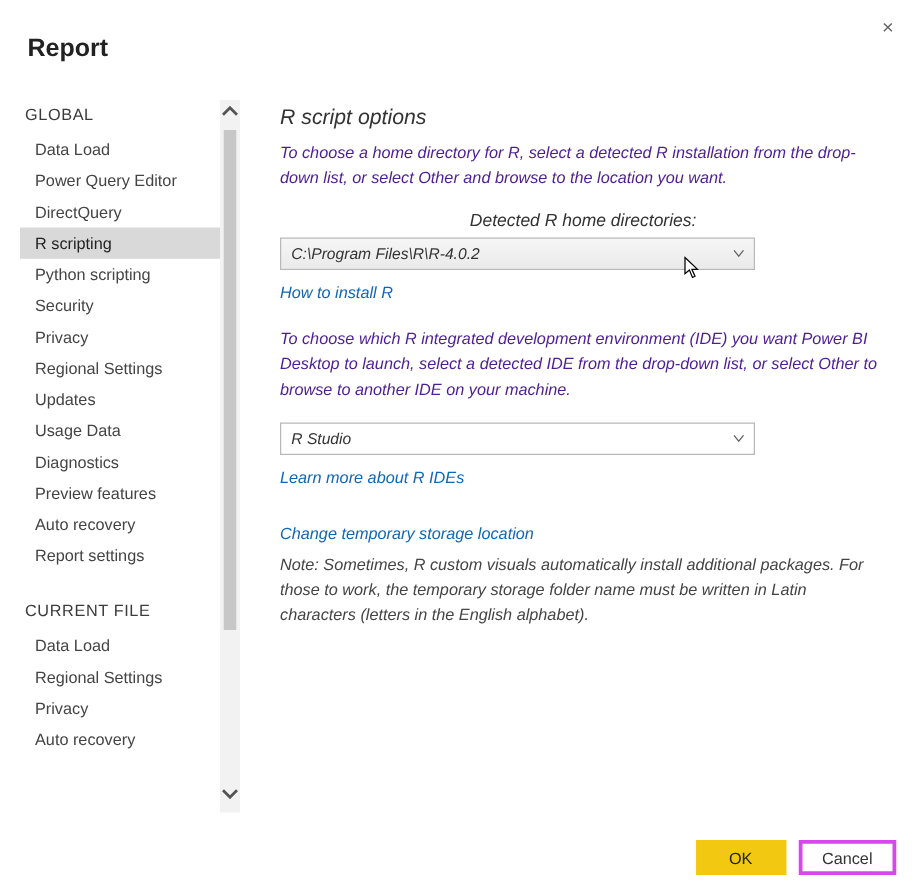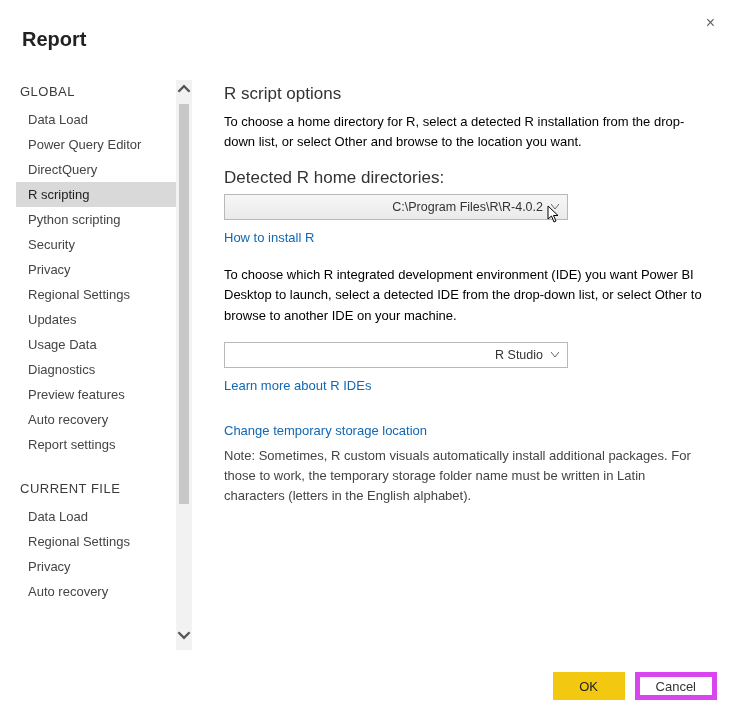--- a/index.html
+++ b/index.html
@@ -93,52 +93,53 @@
       color: #555;
       cursor: pointer;
     }
     .scroll-arrow.up { top: 2px; }
     .scroll-arrow.down { bottom: 2px; }
     .scroll-arrow svg { width: 14px; height: 14px; }
     .main {
       flex: 1;
       padding: 10px 28px 0 32px;
       overflow: hidden;
+      font-style: italic;
     }
     .main h2 {
       font-size: 17px;
       font-weight: 400;
       color: #333;
       margin-bottom: 8px;
     }
     .desc {
       font-size: 13px;
-      color: #000000;
+      color: #4c1d95;
       line-height: 1.55;
       margin-bottom: 16px;
     }
     .field-label {
-      font-size: 17px;
+      font-size: 14px;
       color: #333;
       margin-bottom: 6px;
+      text-align: center;
     }
     .dropdown {
-      width: 344px;
+      width: 380px;
       height: 26px;
       border: 1px solid #b8b8b8;
       background: linear-gradient(#f6f6f6,#eaeaea);
       position: relative;
       display: flex;
       align-items: center;
-      padding: 0 24px;
+      padding: 0 8px;
       font-size: 12.5px;
       color: #333;
       cursor: pointer;
       margin-bottom: 10px;
-      justify-content: flex-end;
     }
     .dropdown.plain { background: #fff; }
     .dropdown .caret {
       position: absolute;
       right: 8px;
       top: 50%;
       transform: translateY(-50%);
     }
     .dropdown .caret svg { width: 8px; height: 6px; display:block; }
     .link {
@@ -164,21 +165,21 @@
     .footer {
       position: absolute;
       bottom: 14px;
       right: 20px;
       display: flex;
       gap: 10px;
     }
     .btn {
       min-width: 72px;
       height: 28px;
-      border: 5px solid #d946ef;
+      border: 3px solid #d946ef;
       background: #fff;
       font-size: 13px;
       color: #333;
       cursor: pointer;
       padding: 0 16px;
     }
     .btn.primary {
       background: #f2c811;
       border-color: #f2c811;
       color: #222;

